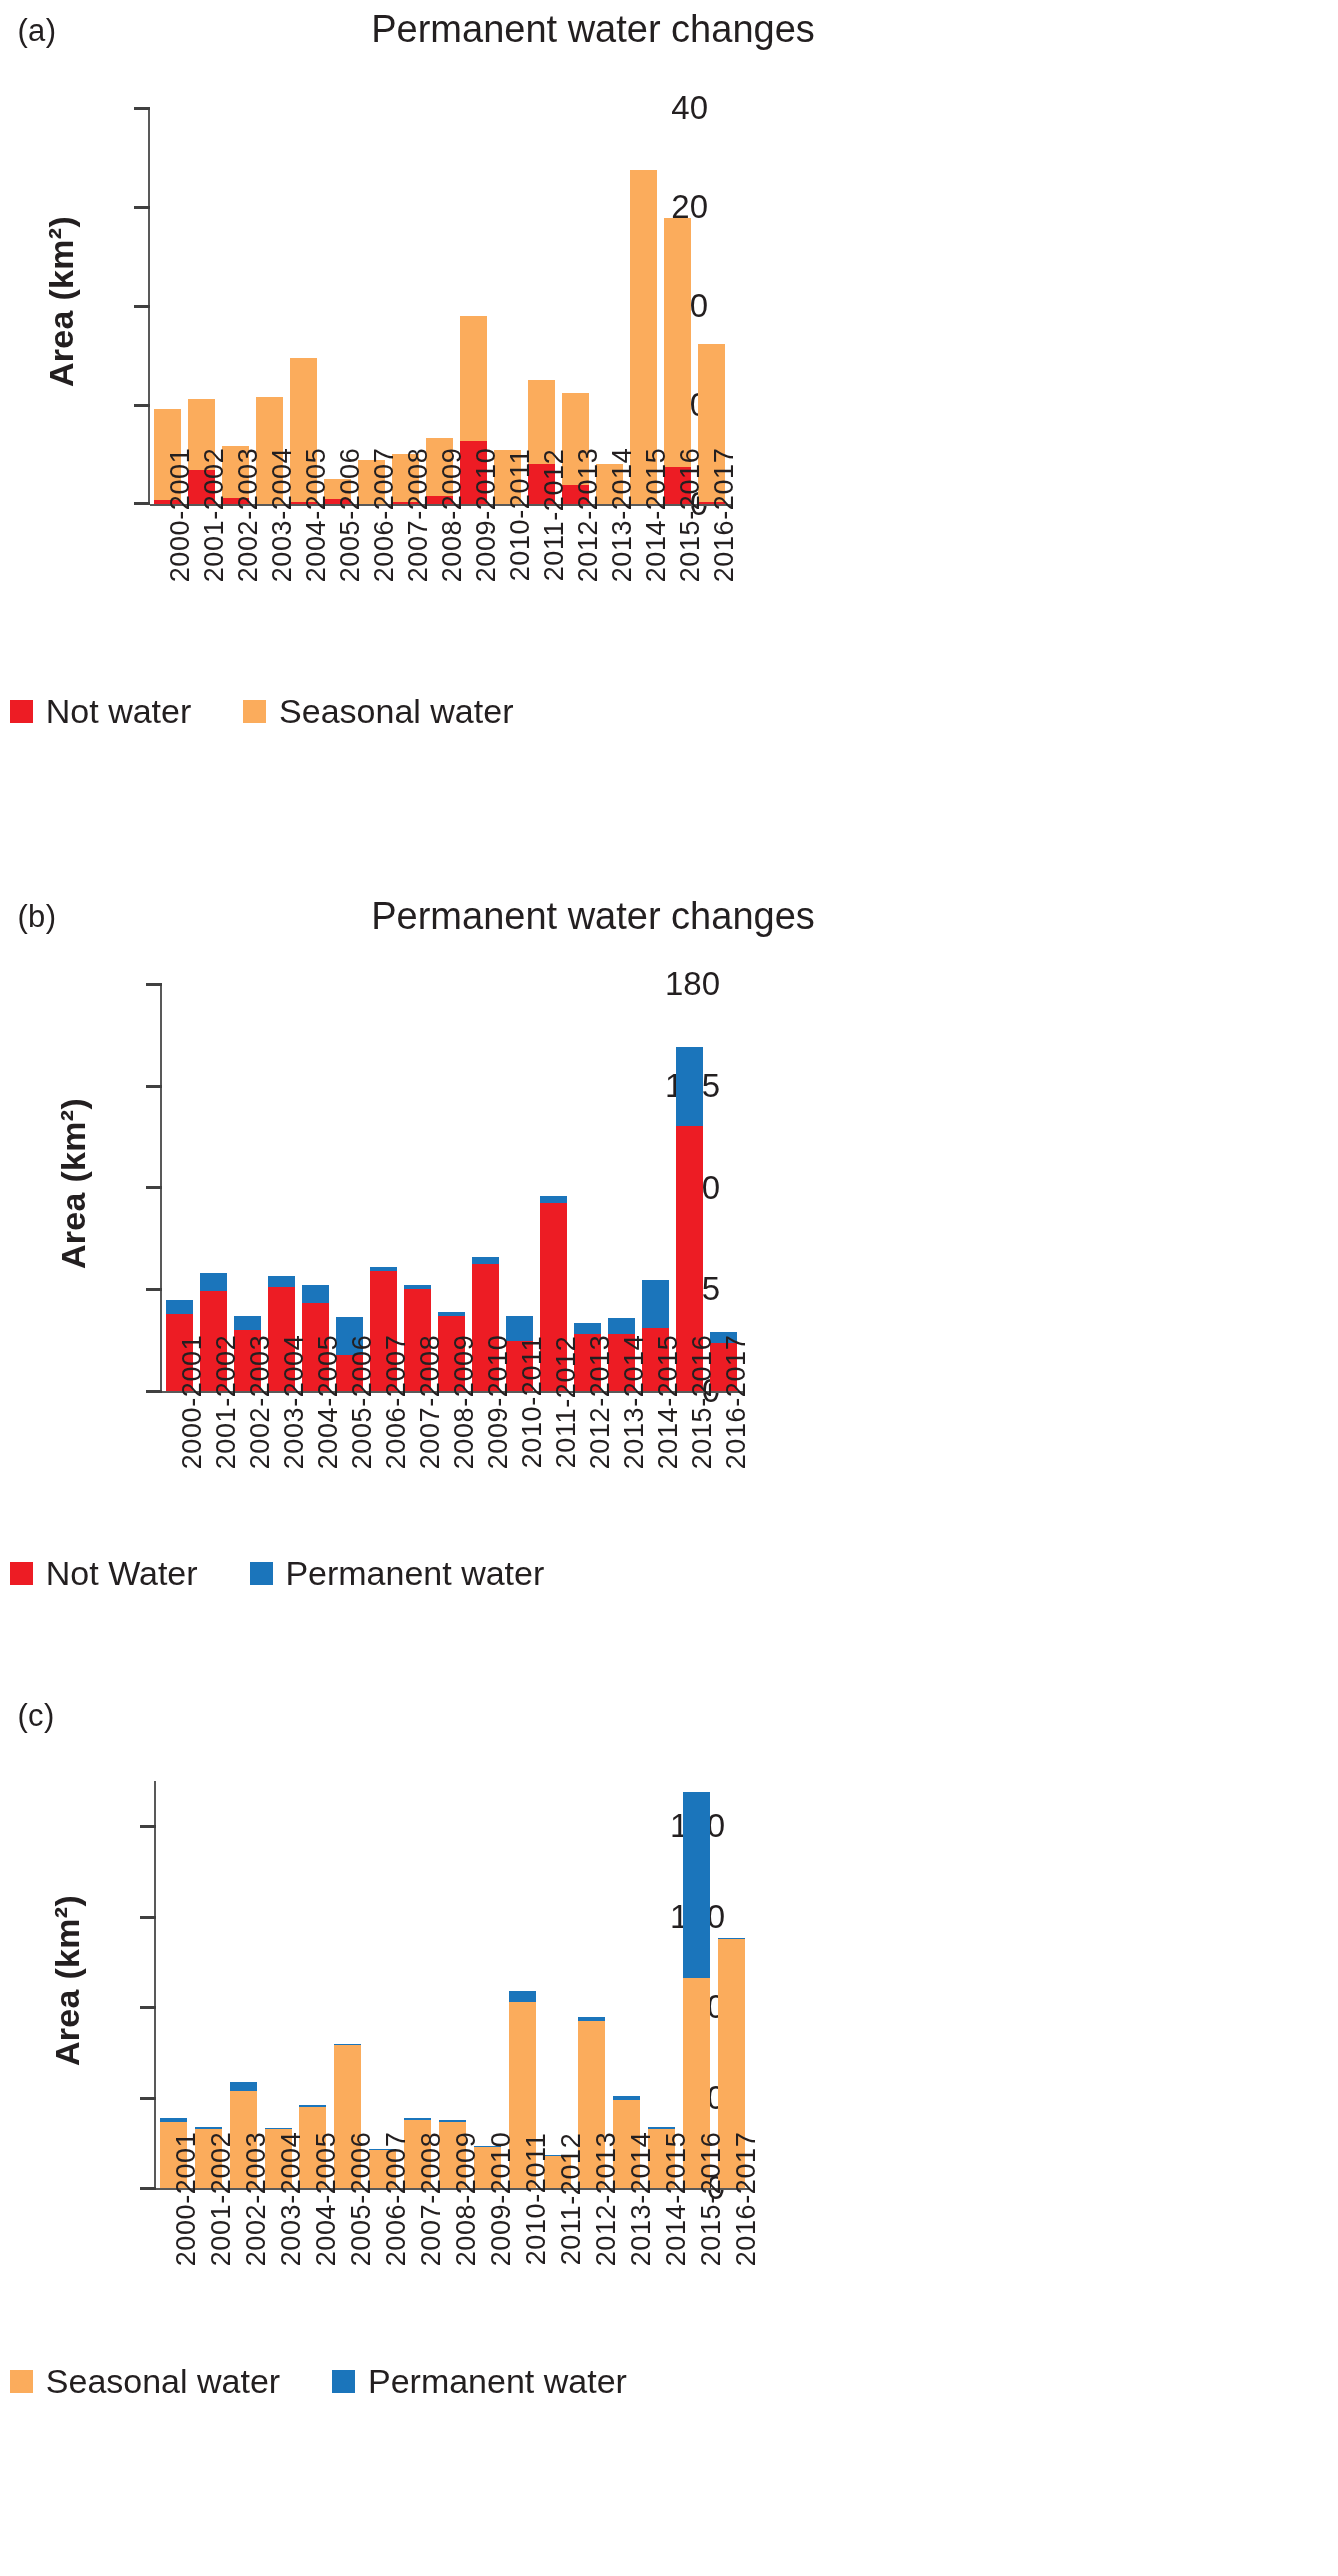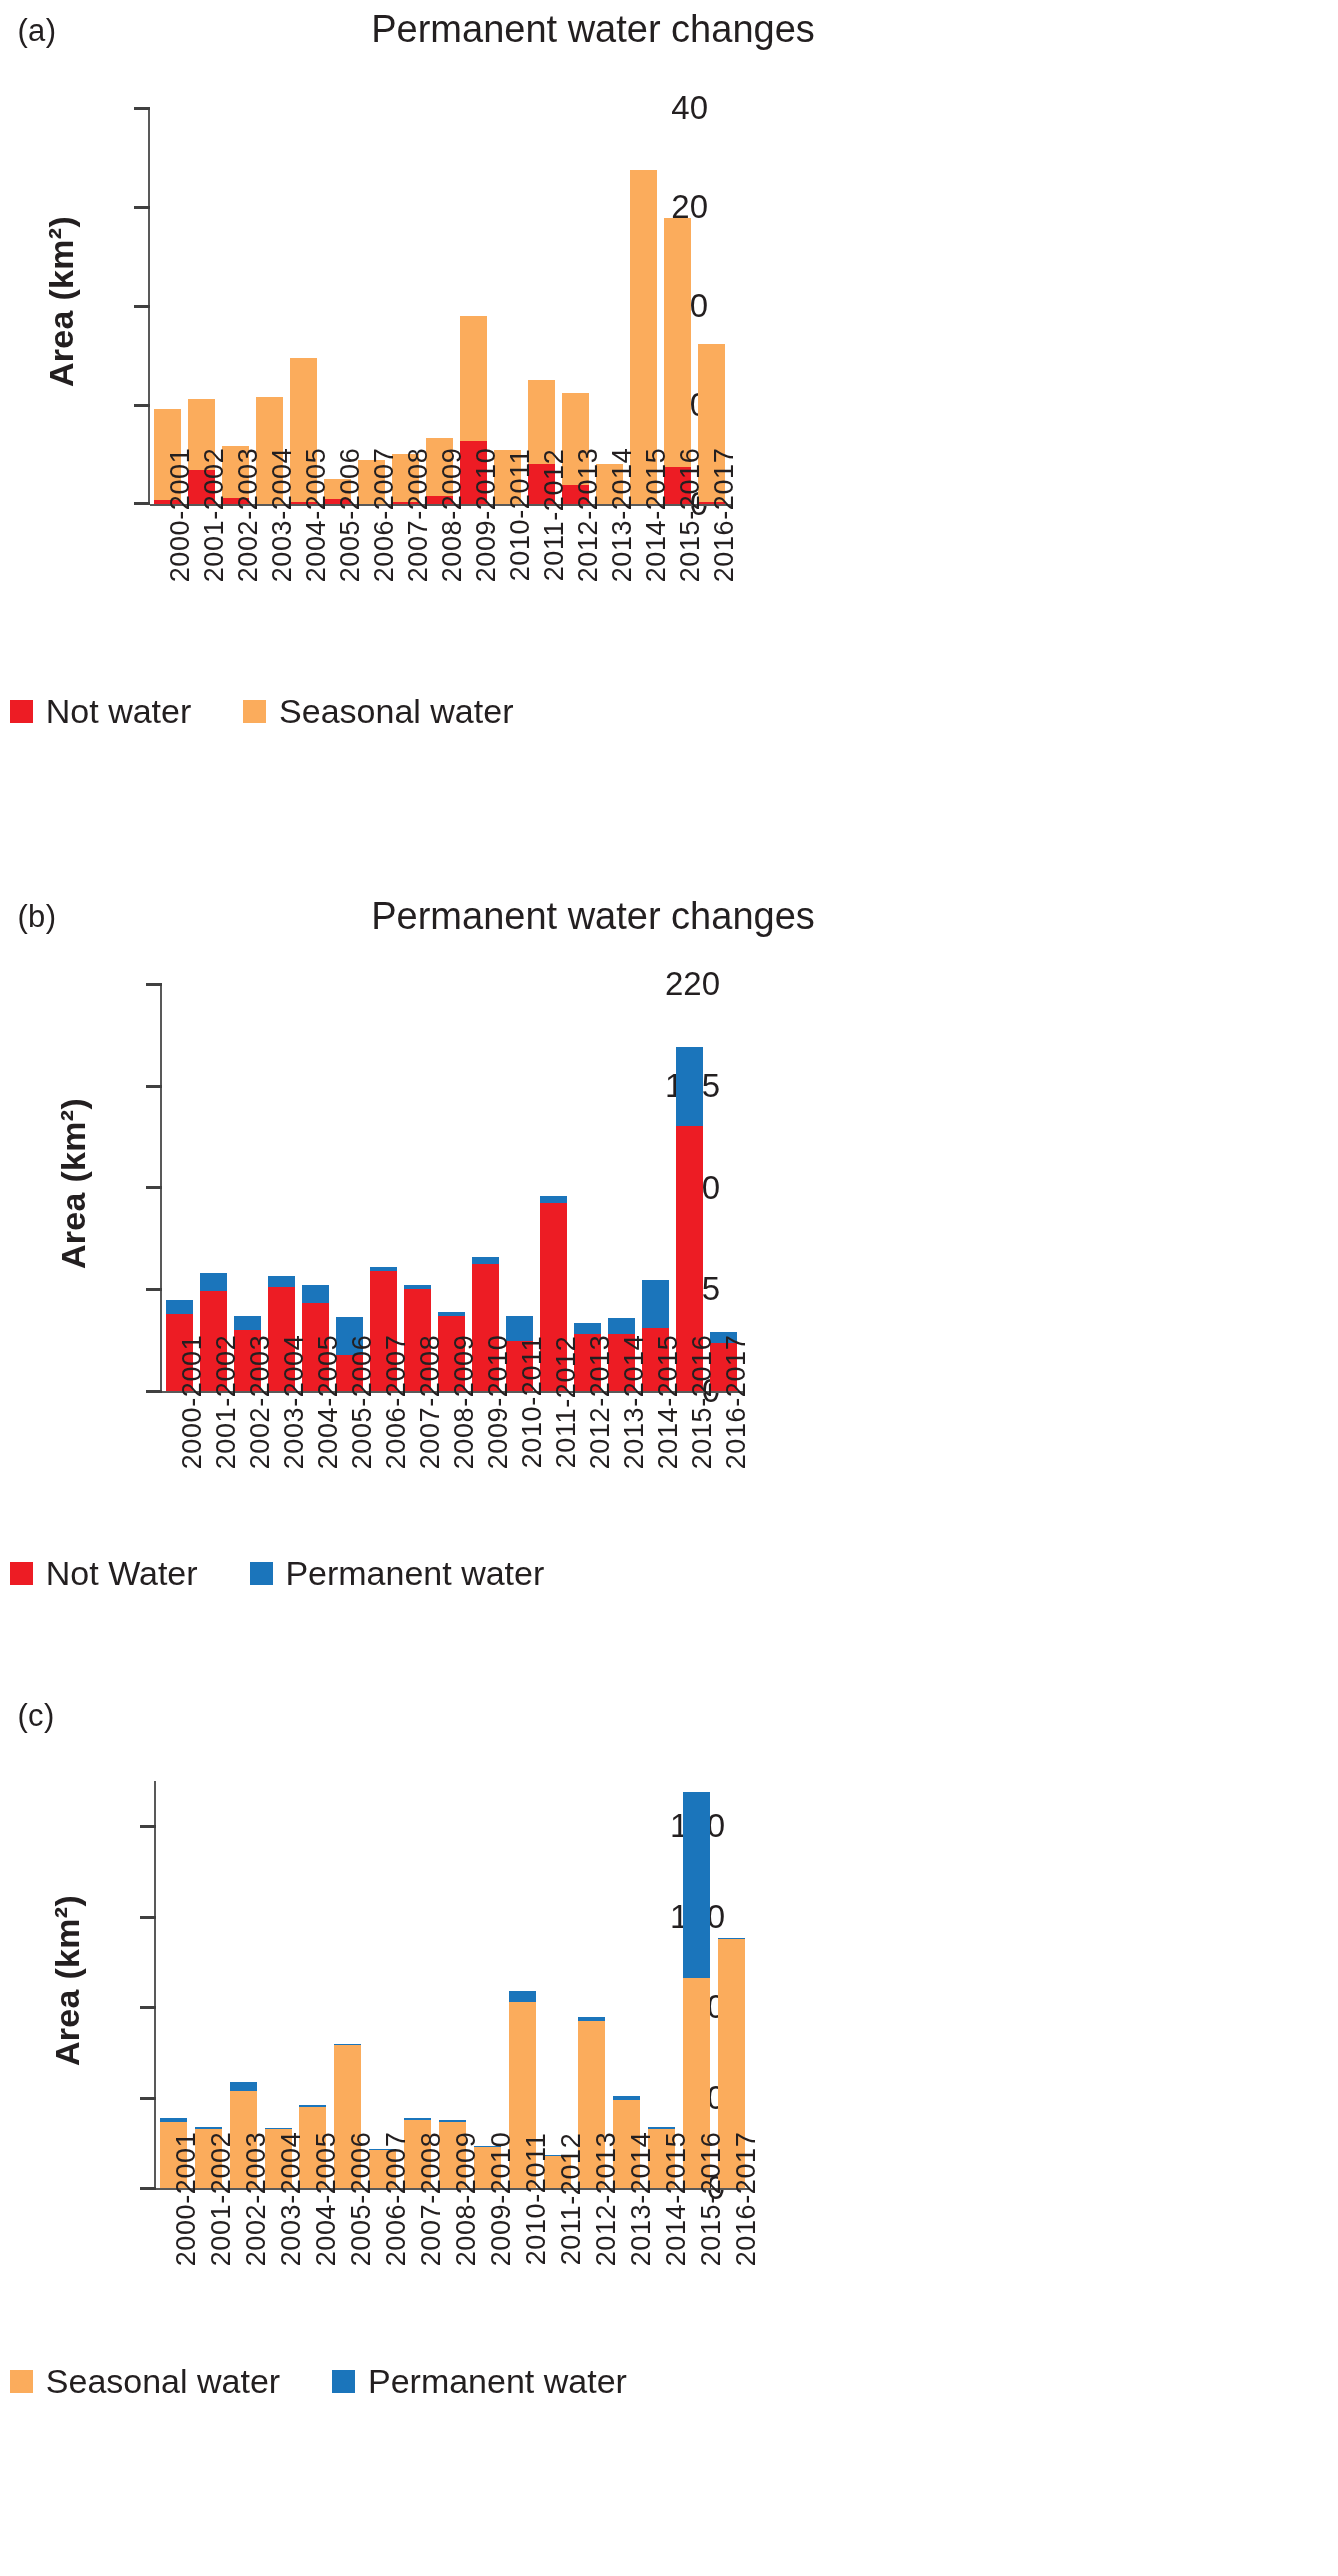--- a/index.html
+++ b/index.html
@@ -358,21 +358,21 @@
       <div id="yticks-b">
           <div class="tick" style="top: 406px;"></div>
           <div class="tick-label" style="top: 407px;">0</div>
           <div class="tick" style="top: 304px;"></div>
           <div class="tick-label" style="top: 305px;">45</div>
           <div class="tick" style="top: 202px;"></div>
           <div class="tick-label" style="top: 204px;">90</div>
           <div class="tick" style="top: 101px;"></div>
           <div class="tick-label" style="top: 102px;">135</div>
           <div class="tick" style="top: -1.2px;"></div>
-          <div class="tick-label" style="top: 0px;">220</div>
+          <div class="tick-label" style="top: 0px;">180</div>
         </div>
       <div class="baseline" id="baseline-b" style="top: 407px; width: 582px;"></div>
       <div class="bars" id="bars-b" style="width: 582px; height: 407px;">
           <div class="barslot" style="width: 34px;">
             <div class="bar" title="2000-2001">
               <div class="seg" style="height: 13.6px; background: rgb(27, 117, 187);"></div>
               <div class="seg" style="height: 77px; background: rgb(237, 28, 36);"></div>
             </div>
           </div>
           <div class="barslot" style="width: 34px;">

